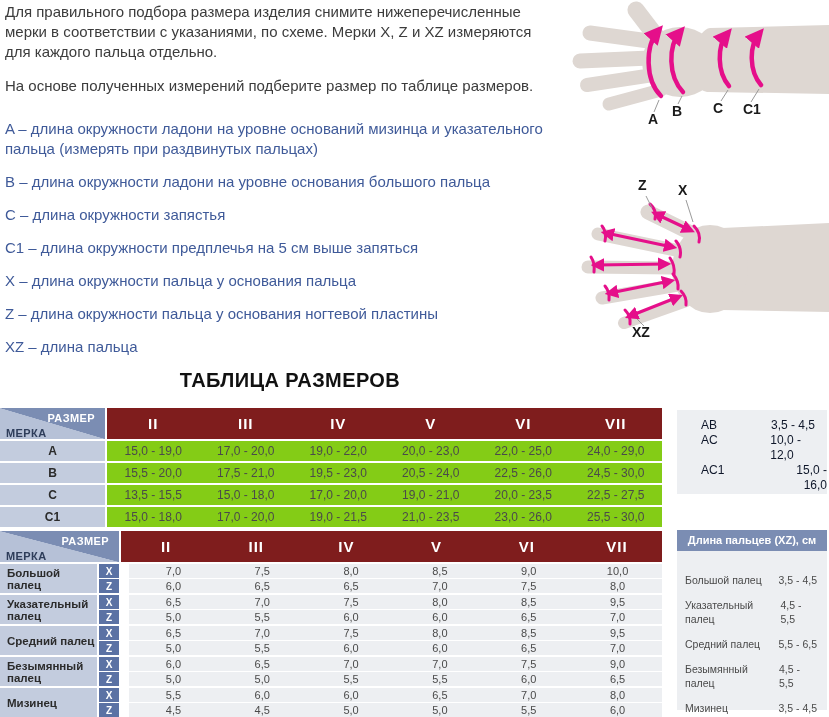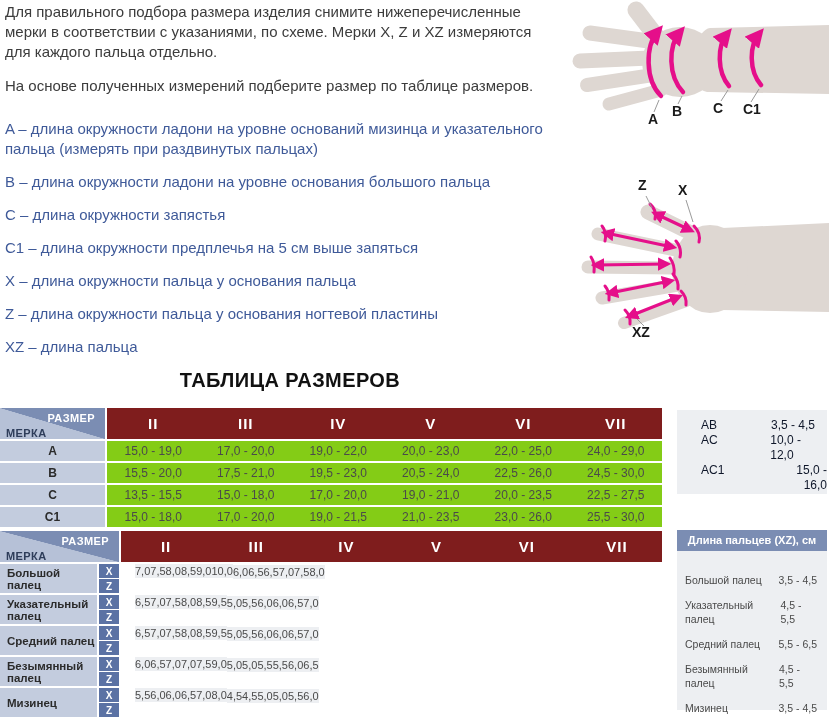--- a/index.html
+++ b/index.html
@@ -46,21 +46,21 @@
   
   .t2{position:absolute;top:531px;left:0;width:662px;}
   .t2 .corner{width:119px;}
   .t2group{display:flex;margin-top:2px;}
   .glabel{width:97px;background:#c3ccde;padding-left:7px;box-sizing:border-box;display:flex;align-items:center;
           font-weight:bold;font-size:11.5px;line-height:12px;color:#2b2b2b;}
   .badges{width:20px;margin-left:2px;display:flex;flex-direction:column;}
   .badge{height:14px;background:#5b72a4;color:#fff;font-weight:bold;font-size:10px;
          display:flex;align-items:center;justify-content:center;}
   .badge + .badge{margin-top:1px;}
-  .grows{flex:1;margin-left:16px;display:flex;flex-direction:row;}
+  .grows{flex:1;margin-left:10px;display:flex;flex-direction:column;}
   .grow{display:flex;height:14px;}
   .grow + .grow{margin-top:1px;}
   .grow .cell{background:#edeff2;font-size:11px;}
 
   
   .sb{position:absolute;left:677px;width:150px;}
   .sb1{top:410px;} .sb2{top:530px;}
   .sb-head{background:#7b8db3;color:#fff;font-weight:bold;font-size:11px;line-height:13px;
            text-align:center;padding:4px 8px;}
   .sb-body{background:#edeff2;}

